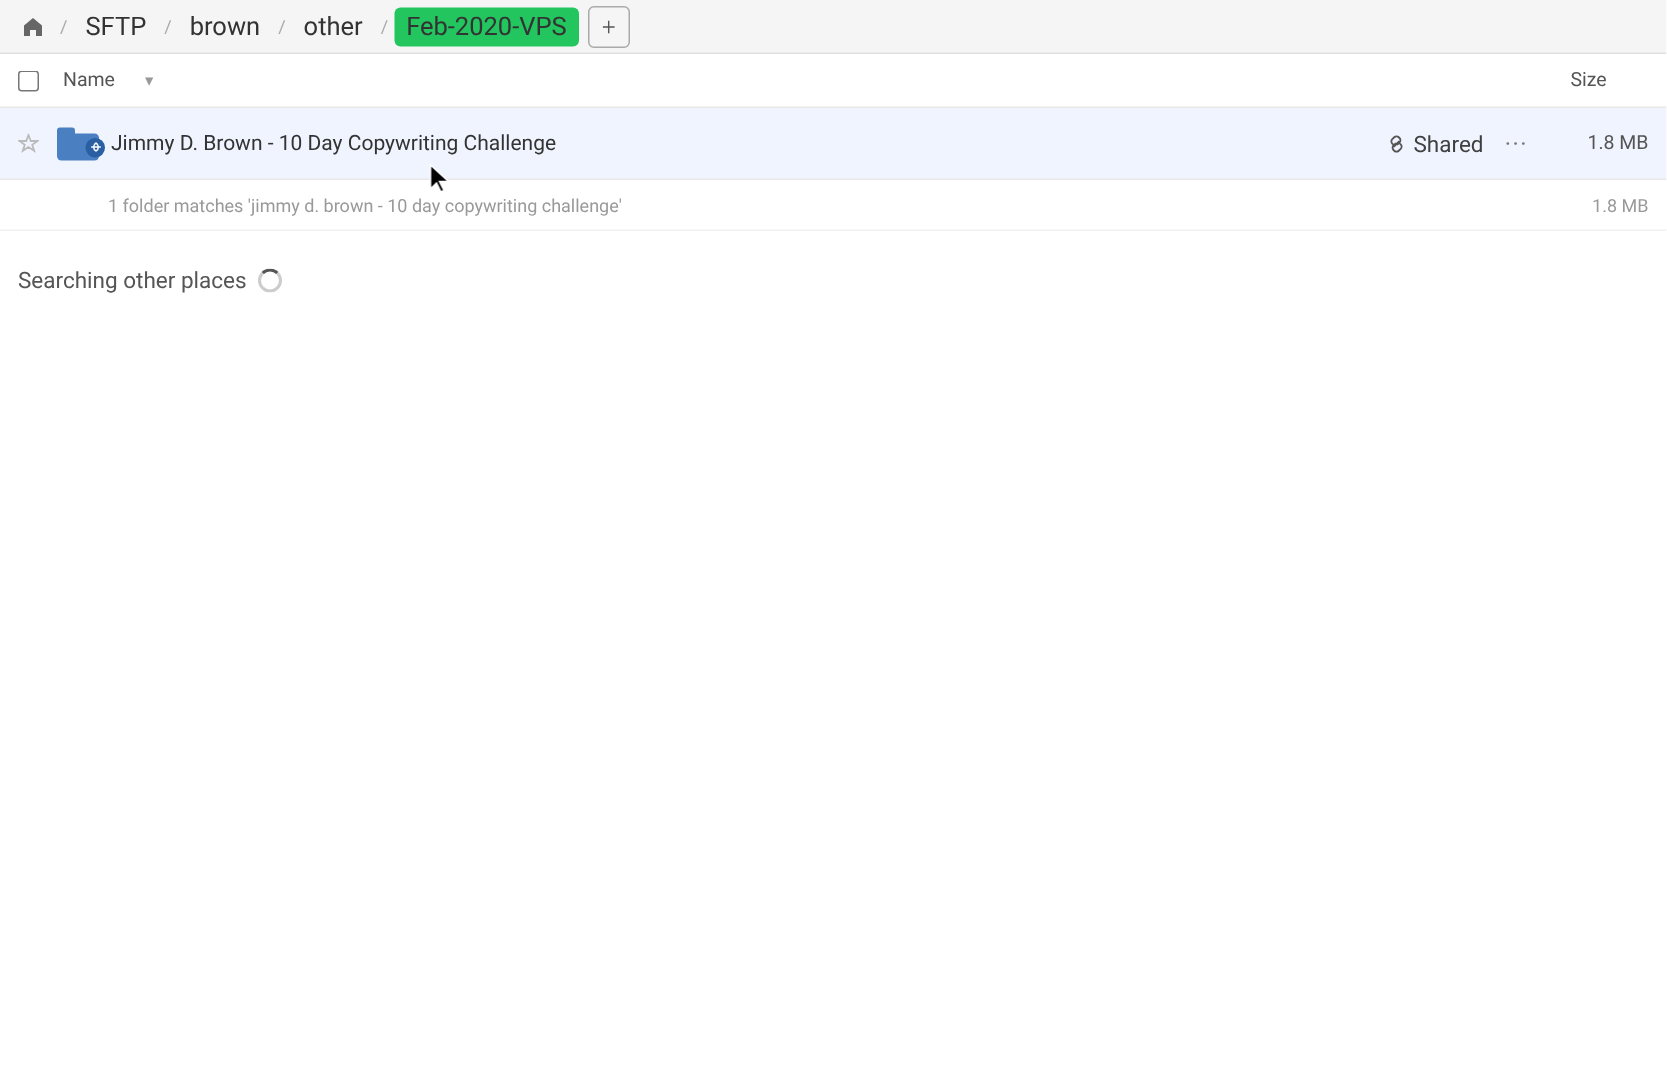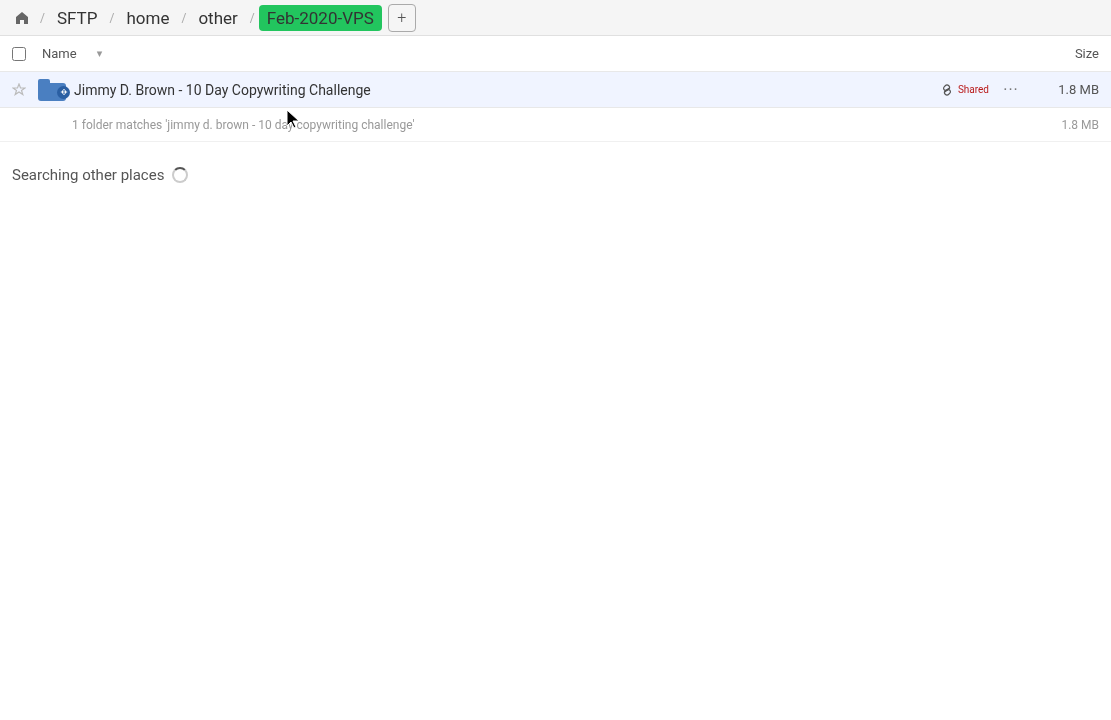--- a/index.html
+++ b/index.html
@@ -80,33 +80,33 @@
       flex: 1;
       display: flex;
       align-items: center;
       gap: 20px;
       font-size: 13px;
       color: #555;
       cursor: pointer;
     }
     .col-size {
       width: 80px;
-      text-align: right;
+      text-align: center;
       font-size: 13px;
       color: #555;
     }
 
     
     .file-row {
       display: flex;
       align-items: center;
       padding: 6px 12px;
       background: #f0f4ff;
       border-bottom: 1px solid #e8e8e8;
-      height: 36px;
+      height: 48px;
       position: relative;
     }
     .file-star {
       width: 24px;
       display: flex;
       align-items: center;
       color: #bbb;
       cursor: pointer;
     }
     .file-icon-wrap {
@@ -143,22 +143,22 @@
       font-size: 14px;
       color: #333;
       white-space: nowrap;
       overflow: hidden;
       text-overflow: ellipsis;
     }
     .file-shared-badge {
       display: flex;
       align-items: center;
       gap: 4px;
-      color: #b91c1c;
-      font-size: 10px;
+      color: #404040;
+      font-size: 15px;
       margin-right: 8px;
     }
     .file-more {
       width: 28px;
       height: 28px;
       display: flex;
       align-items: center;
       justify-content: center;
       border-radius: 4px;
       cursor: pointer;
@@ -233,21 +233,21 @@
 
 <div class="breadcrumb-bar">
   <div class="breadcrumb-home">
     <svg width="16" height="16" viewBox="0 0 16 16" fill="none">
       <path d="M8 2L2 7v7h4v-4h4v4h4V7L8 2z" fill="#666"></path>
     </svg>
   </div>
   <span class="breadcrumb-sep">/</span>
   <span class="breadcrumb-item">SFTP</span>
   <span class="breadcrumb-sep">/</span>
-  <span class="breadcrumb-item">home</span>
+  <span class="breadcrumb-item">brown</span>
   <span class="breadcrumb-sep">/</span>
   <span class="breadcrumb-item">other</span>
   <span class="breadcrumb-sep">/</span>
   <span class="breadcrumb-item active">Feb-2020-VPS</span>
   <div class="breadcrumb-add">+</div>
 </div>
 
 <div class="column-header">
   <div class="col-checkbox">
     <input type="checkbox" style="">

